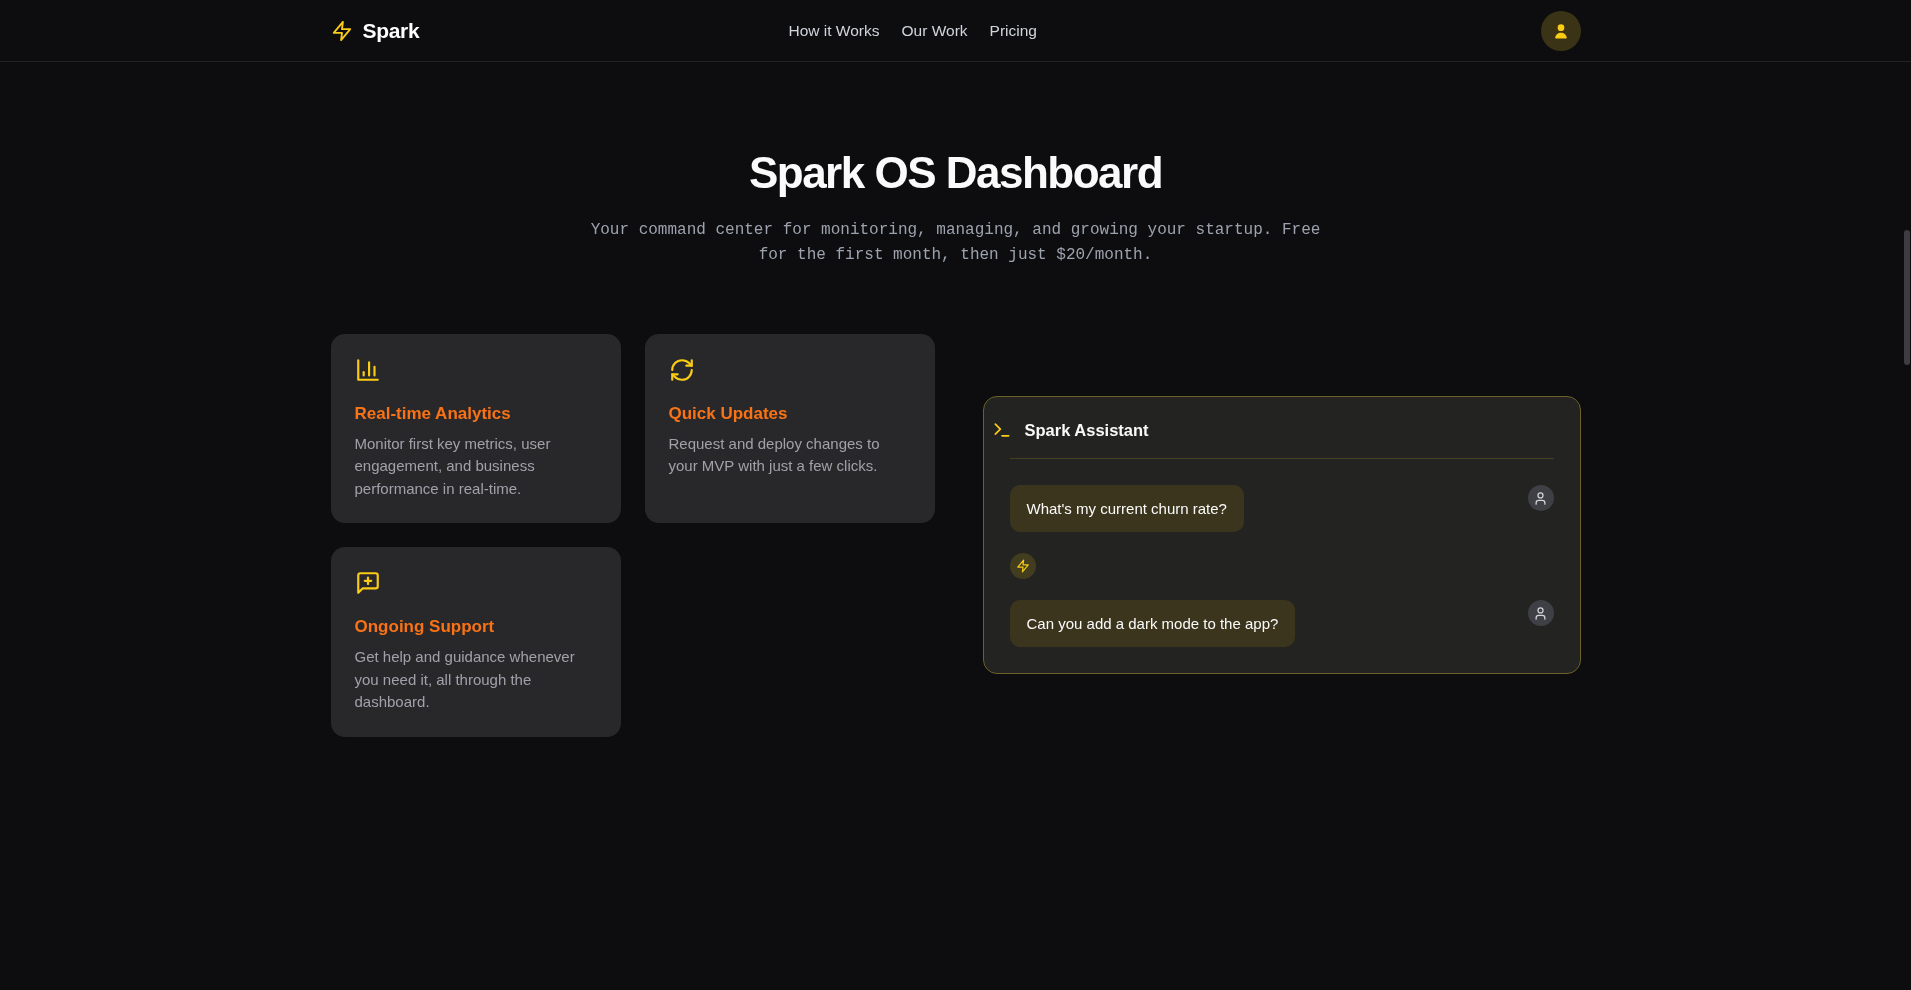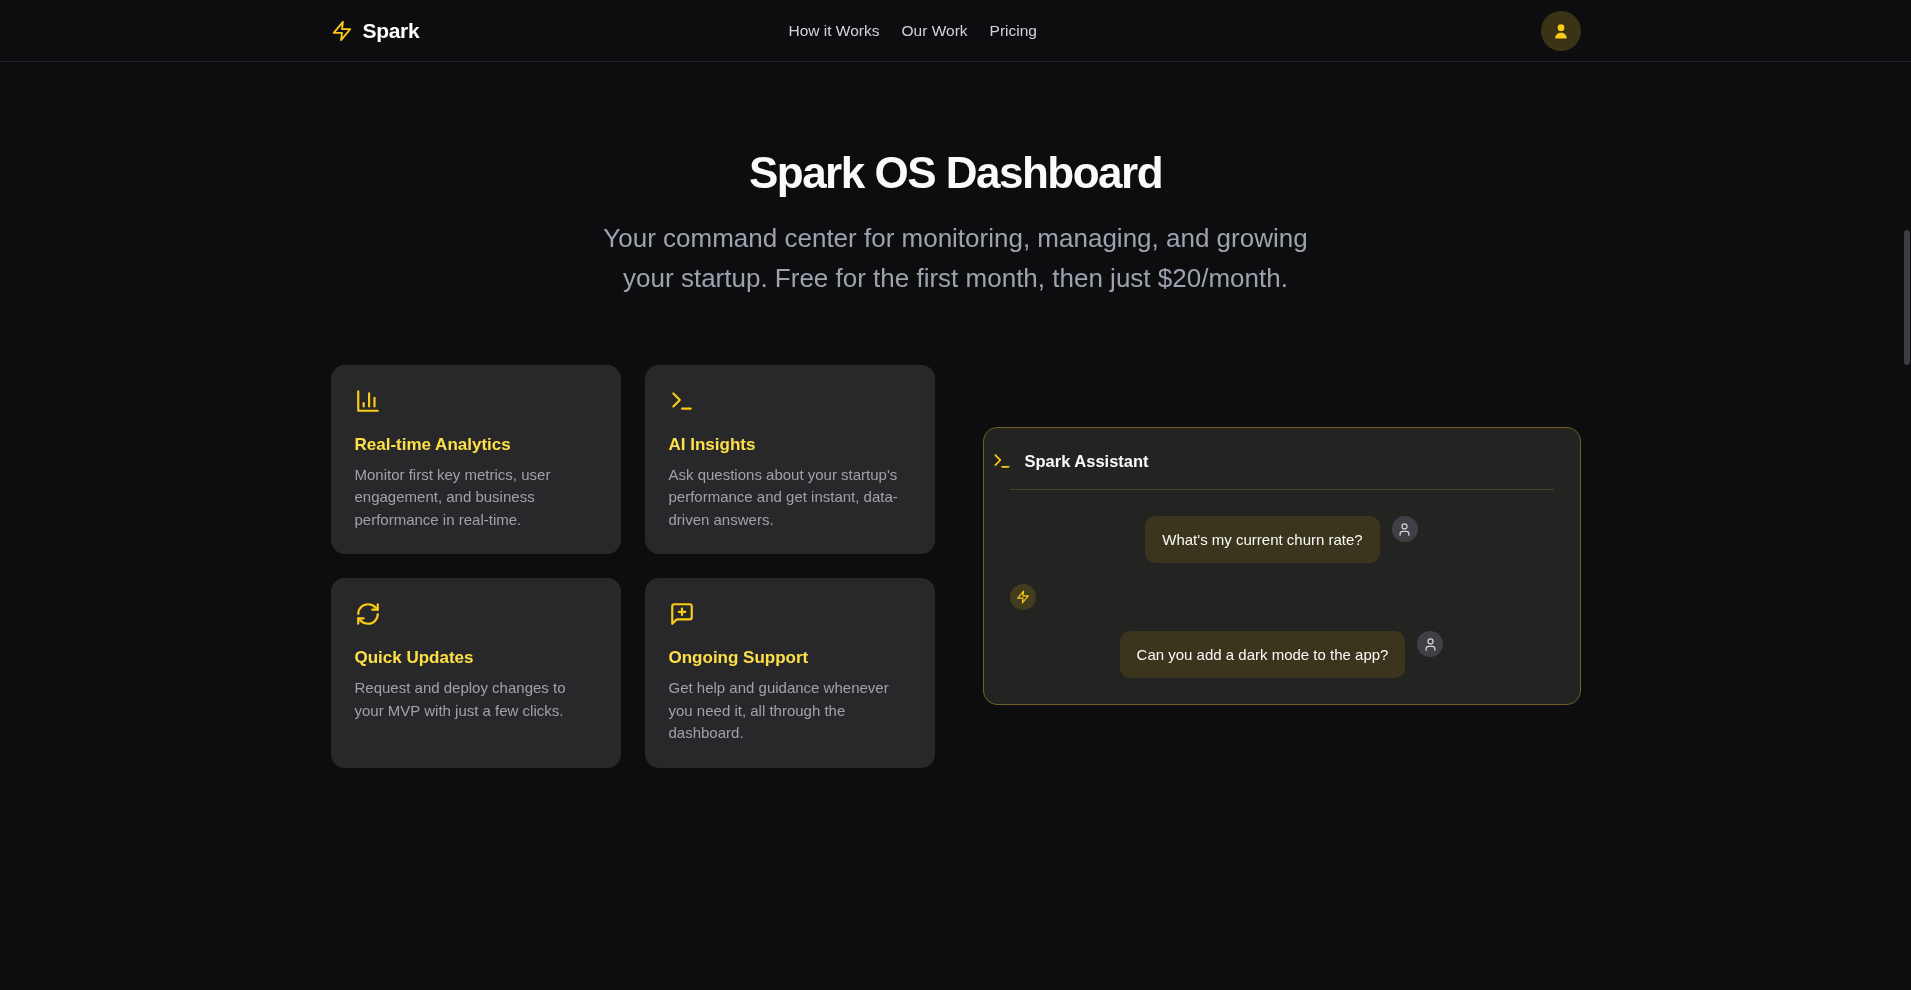--- a/index.html
+++ b/index.html
@@ -44,60 +44,60 @@
   
   .hero { text-align: center; padding-top: 86px; }
   .hero-title {
     margin: 0;
     font-size: 44px; font-weight: bold; letter-spacing: -1.5px;
     color: #fafafa;
   }
   .hero-subtitle {
     margin: 20px auto 0;
     max-width: 758px;
-    font-size: 26px; line-height: 1.55; color: #9ca3af;
+    font-size: 16px; line-height: 1.55; color: #9ca3af; font-family: Liberation Mono, monospace;
   }
 
   
   .main {
     width: 1250px; margin: 66px auto 0;
     display: flex; align-items: center; gap: 48px;
   }
 
   
   .features {
     width: 604px; flex-shrink: 0;
     display: grid; grid-template-columns: 290px 290px; gap: 24px;
   }
   .card {
     background: #28282a; border-radius: 14px; padding: 23px 24px;
   }
   .card-icon { color: #facc15; margin-top: 2px; }
-  .card-title { margin: 21px 0 0; font-size: 17px; font-weight: bold; color: #fde047; }
+  .card-title { margin: 21px 0 0; font-size: 17px; font-weight: bold; color: #f97316; }
   .card-desc { margin: 9px 0 0; font-size: 15px; line-height: 1.5; color: #a1a1aa; }
 
   
   .chat-panel {
     flex: 1;
     border: 1px solid #6b6128;
     border-radius: 14px;
     background: #232322;
   }
   .chat-header {
     display: flex; align-items: center; gap: 13px;
     padding: 23px 8px 18px;
   }
   .chat-header-icon { color: #facc15; }
   .chat-title { font-size: 16.5px; font-weight: bold; color: #fafafa; }
   .chat-divider { height: 1px; background: #46411f; margin: 0 26px; }
   .chat-messages {
     padding: 26px; display: flex; flex-direction: column; gap: 21px;
   }
   .msg-row { display: flex; gap: 12px; align-items: flex-start; }
-  .msg-row.user { justify-content: center; }
+  .msg-row.user { justify-content: space-between; }
   .avatar {
     width: 26px; height: 26px; border-radius: 50%; flex-shrink: 0;
     display: flex; align-items: center; justify-content: center;
   }
   .avatar.user-av { background: #3f3f46; color: #d4d4d8; }
   .avatar.bot-av  { background: #433d20; color: #facc15; }
   .bubble {
     border-radius: 10px; padding: 13px 17px;
     font-size: 15px; line-height: 1.4;
   }
@@ -157,30 +157,20 @@
               <path d="M3 3v18h18"></path>
               <path d="M8 17v-3"></path>
               <path d="M13 17V5"></path>
               <path d="M18 17V9"></path>
             </svg>
         </span>
         <h3 class="card-title">Real-time Analytics</h3>
         <p class="card-desc">Monitor first key metrics, user engagement, and business performance in real-time.</p>
       </div>
 
-      <div class="card">
-        <span class="card-icon">
-          <svg width="26" height="26" viewBox="0 0 24 24" fill="none" stroke="currentColor" stroke-width="2" stroke-linecap="round" stroke-linejoin="round">
-              <polyline points="4 17 10 11 4 5"></polyline>
-              <line x1="12" y1="19" x2="20" y2="19"></line>
-            </svg>
-        </span>
-        <h3 class="card-title">AI Insights</h3>
-        <p class="card-desc">Ask questions about your startup's performance and get instant, data-driven answers.</p>
-      </div>
 
       <div class="card">
         <span class="card-icon">
           <svg width="26" height="26" viewBox="0 0 24 24" fill="none" stroke="currentColor" stroke-width="2" stroke-linecap="round" stroke-linejoin="round">
               <path d="M3 12a9 9 0 0 1 9-9 9.75 9.75 0 0 1 6.74 2.74L21 8"></path>
               <path d="M21 3v5h-5"></path>
               <path d="M21 12a9 9 0 0 1-9 9 9.75 9.75 0 0 1-6.74-2.74L3 16"></path>
               <path d="M8 16H3v5"></path>
             </svg>
         </span>

